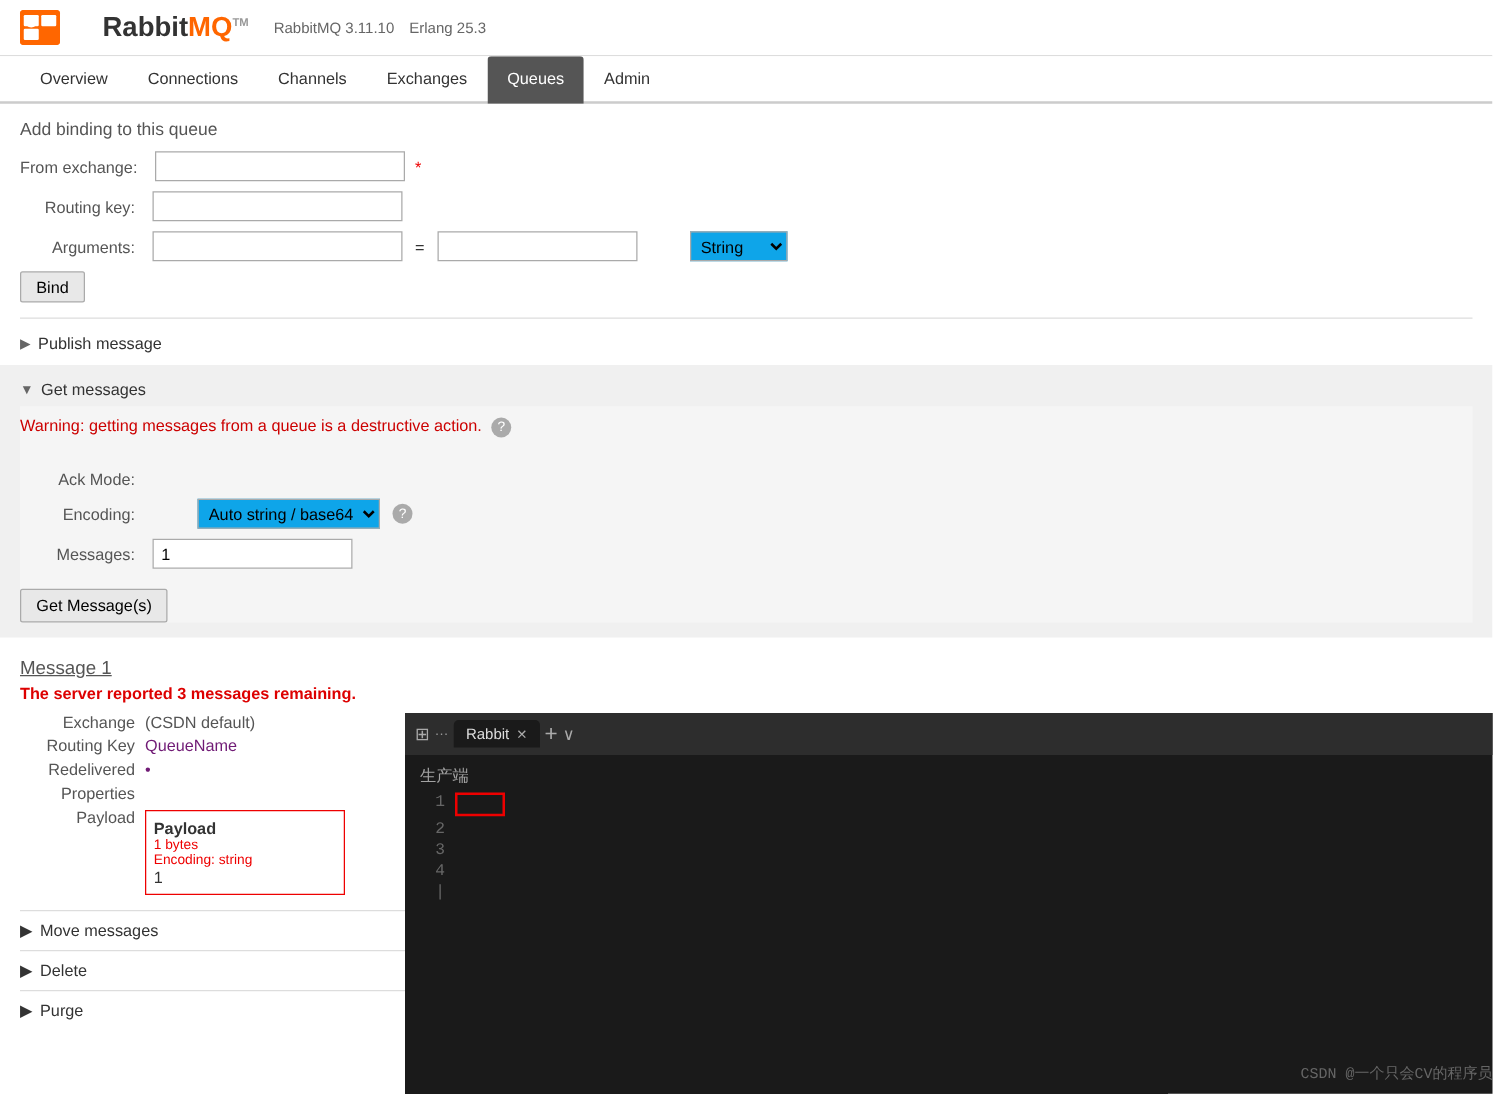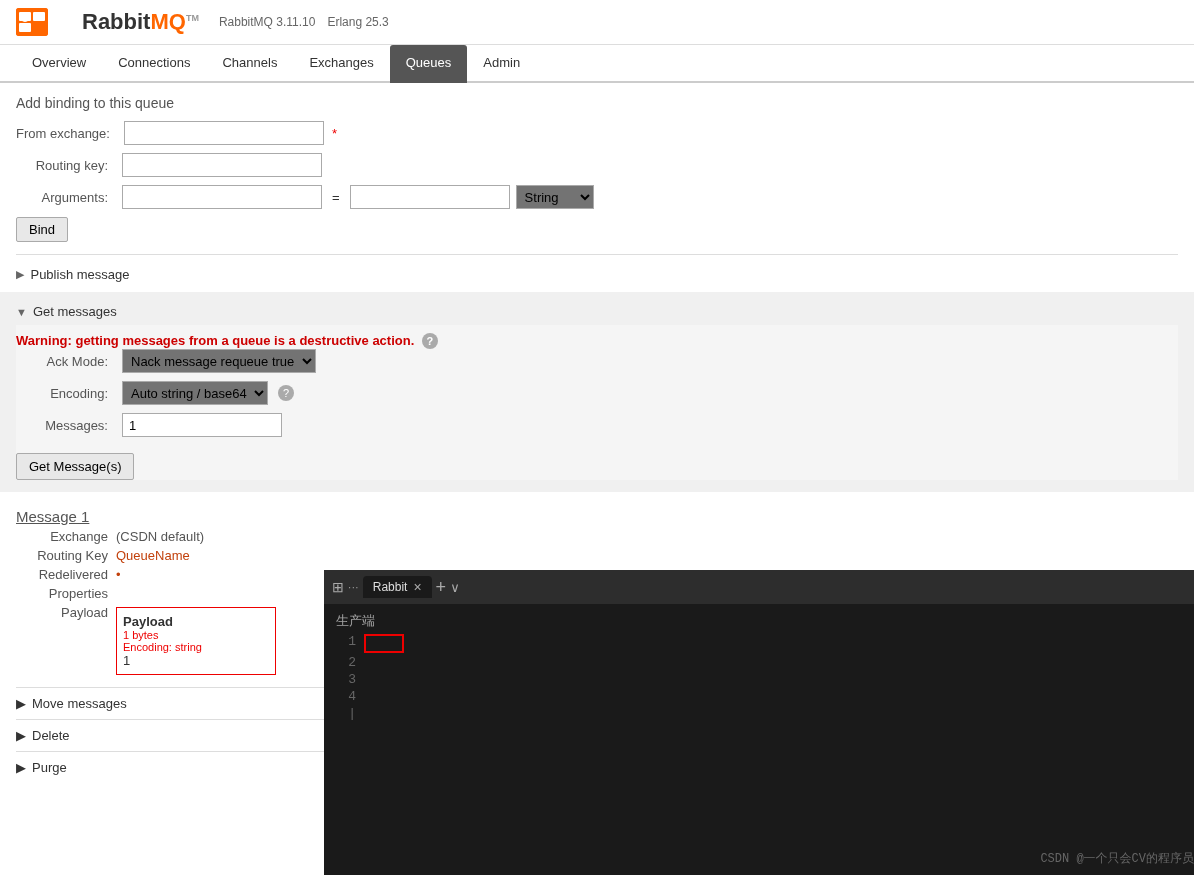--- a/index.html
+++ b/index.html
@@ -32,33 +32,33 @@
     .required-star { color: #e00; margin-left: 2px; }
 
     
     .btn-bind { background: #e8e8e8; border: 1px solid #aaa; padding: 4px 12px; cursor: pointer; font-size: 13px; border-radius: 2px; }
 
     
     .add-binding-title { color: #555; font-size: 14px; margin-bottom: 10px; }
 
     .help-btn { display: inline-block; background: #aaa; color: #fff; border-radius: 50%; width: 16px; height: 16px; text-align: center; line-height: 16px; font-size: 11px; cursor: pointer; margin-left: 4px; }
 
-    select { border: 1px solid #aaa; padding: 2px 4px; font-size: 13px; height: 24px; background: #737373; }
+    select { border: 1px solid #aaa; padding: 2px 4px; font-size: 13px; height: 24px; background: #0ea5e9; margin-left: 36px; }
 
     .btn-get { background: #e8e8e8; border: 1px solid #aaa; padding: 5px 12px; cursor: pointer; font-size: 13px; border-radius: 2px; margin-top: 8px; }
 
     
     .message-label { color: #555; font-size: 15px; margin: 8px 0 4px; text-decoration: underline; }
     .server-msg { color: #d00; font-size: 13px; margin-bottom: 8px; }
     .server-msg span { color: #d00; font-weight: bold; }
 
     .msg-table { font-size: 13px; }
     .msg-row { display: flex; margin-bottom: 4px; }
     .msg-key { min-width: 100px; text-align: right; padding-right: 8px; color: #555; }
-    .msg-val { color: #c2410c; }
+    .msg-val { color: #701a75; }
     .msg-val.link { color: #555; }
 
     .payload-box { border: 1px solid #e00; padding: 6px; margin-top: 2px; min-width: 160px; }
     .payload-header { font-weight: bold; color: #333; }
     .payload-info { color: #e00; font-size: 11px; }
     .payload-value { color: #333; }
 
     
     .bottom-section { display: flex; align-items: center; gap: 6px; cursor: pointer; padding: 8px 0; border-top: 1px solid #ddd; color: #333; font-size: 13px; }
 
@@ -164,33 +164,27 @@
     </div>
   </div>
 
   <div style="margin: 4px -16px 0; background:#f0f0f0; padding: 6px 16px 12px;">
     <div class="section-toggle">
       <span class="arrow">▼</span>
       <span class="section-title">Get messages</span>
     </div>
 
     <div style="background: #f5f5f5; padding: 8px 0 0;">
-      <p style="color:#c00; font-size:13px; margin-bottom:0;font-weight:bold;">
+      <p style="color:#c00; font-size:13px; margin-bottom:26px;">
         <span>Warning: getting messages from a queue is a destructive action.</span>
         <span class="help-btn">?</span>
       </p>
 
       <div class="form-row">
         <label class="form-label">Ack Mode:</label>
-        <select>
-          <option>Nack message requeue true</option>
-          <option>Ack message requeue false</option>
-          <option>Reject requeue true</option>
-          <option>Reject requeue false</option>
-        </select>
       </div>
 
       <div class="form-row">
         <label class="form-label">Encoding:</label>
         <select>
           <option>Auto string / base64</option>
           <option>base64</option>
         </select>
         <span class="help-btn">?</span>
       </div>
@@ -199,20 +193,23 @@
         <label class="form-label">Messages:</label>
         <input class="form-input" style="width: 160px;" type="text" value="1">
       </div>
 
       <button class="btn-get">Get Message(s)</button>
     </div>
   </div>
 
   <div style="padding-top: 8px;">
     <div class="message-label">Message 1</div>
+    <p class="server-msg">
+      <span>The server reported </span><span style="font-weight:bold;">3</span><span> messages remaining.</span>
+    </p>
 
     <div class="msg-table">
       <div class="msg-row">
         <div class="msg-key">Exchange</div>
         <div class="msg-val link">(CSDN default)</div>
       </div>
       <div class="msg-row">
         <div class="msg-key">Routing Key</div>
         <div class="msg-val">QueueName</div>
       </div>

